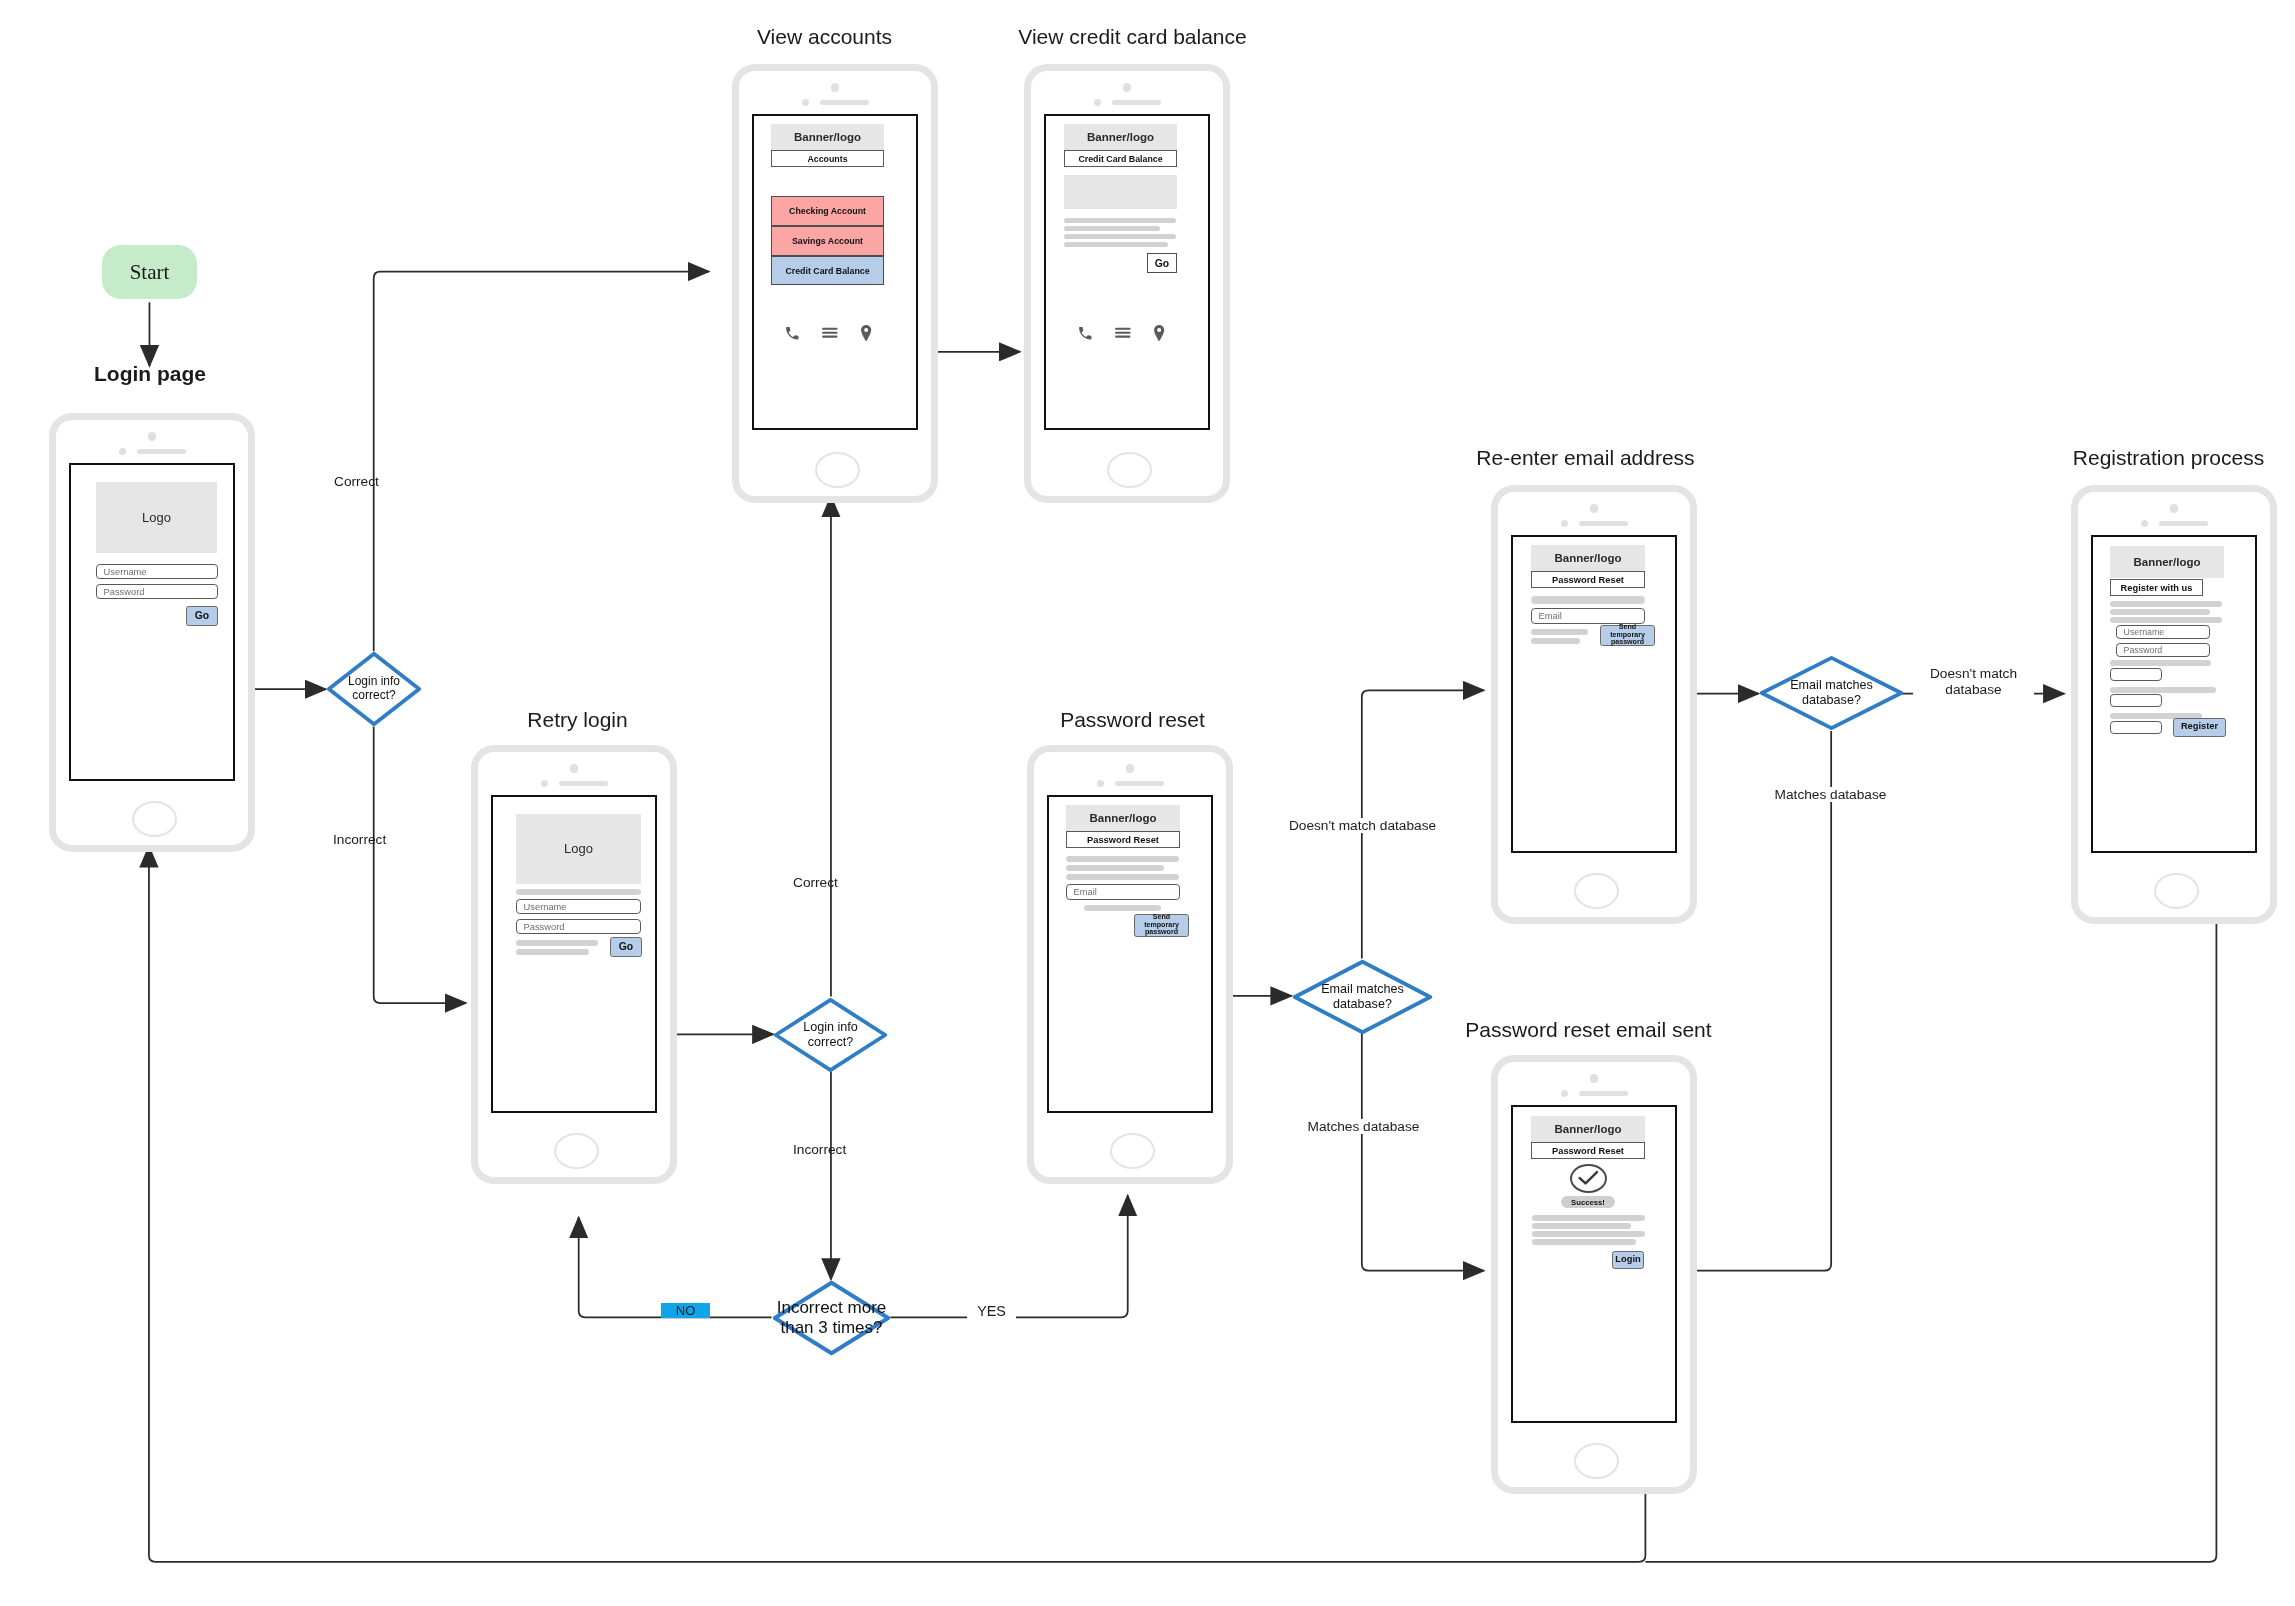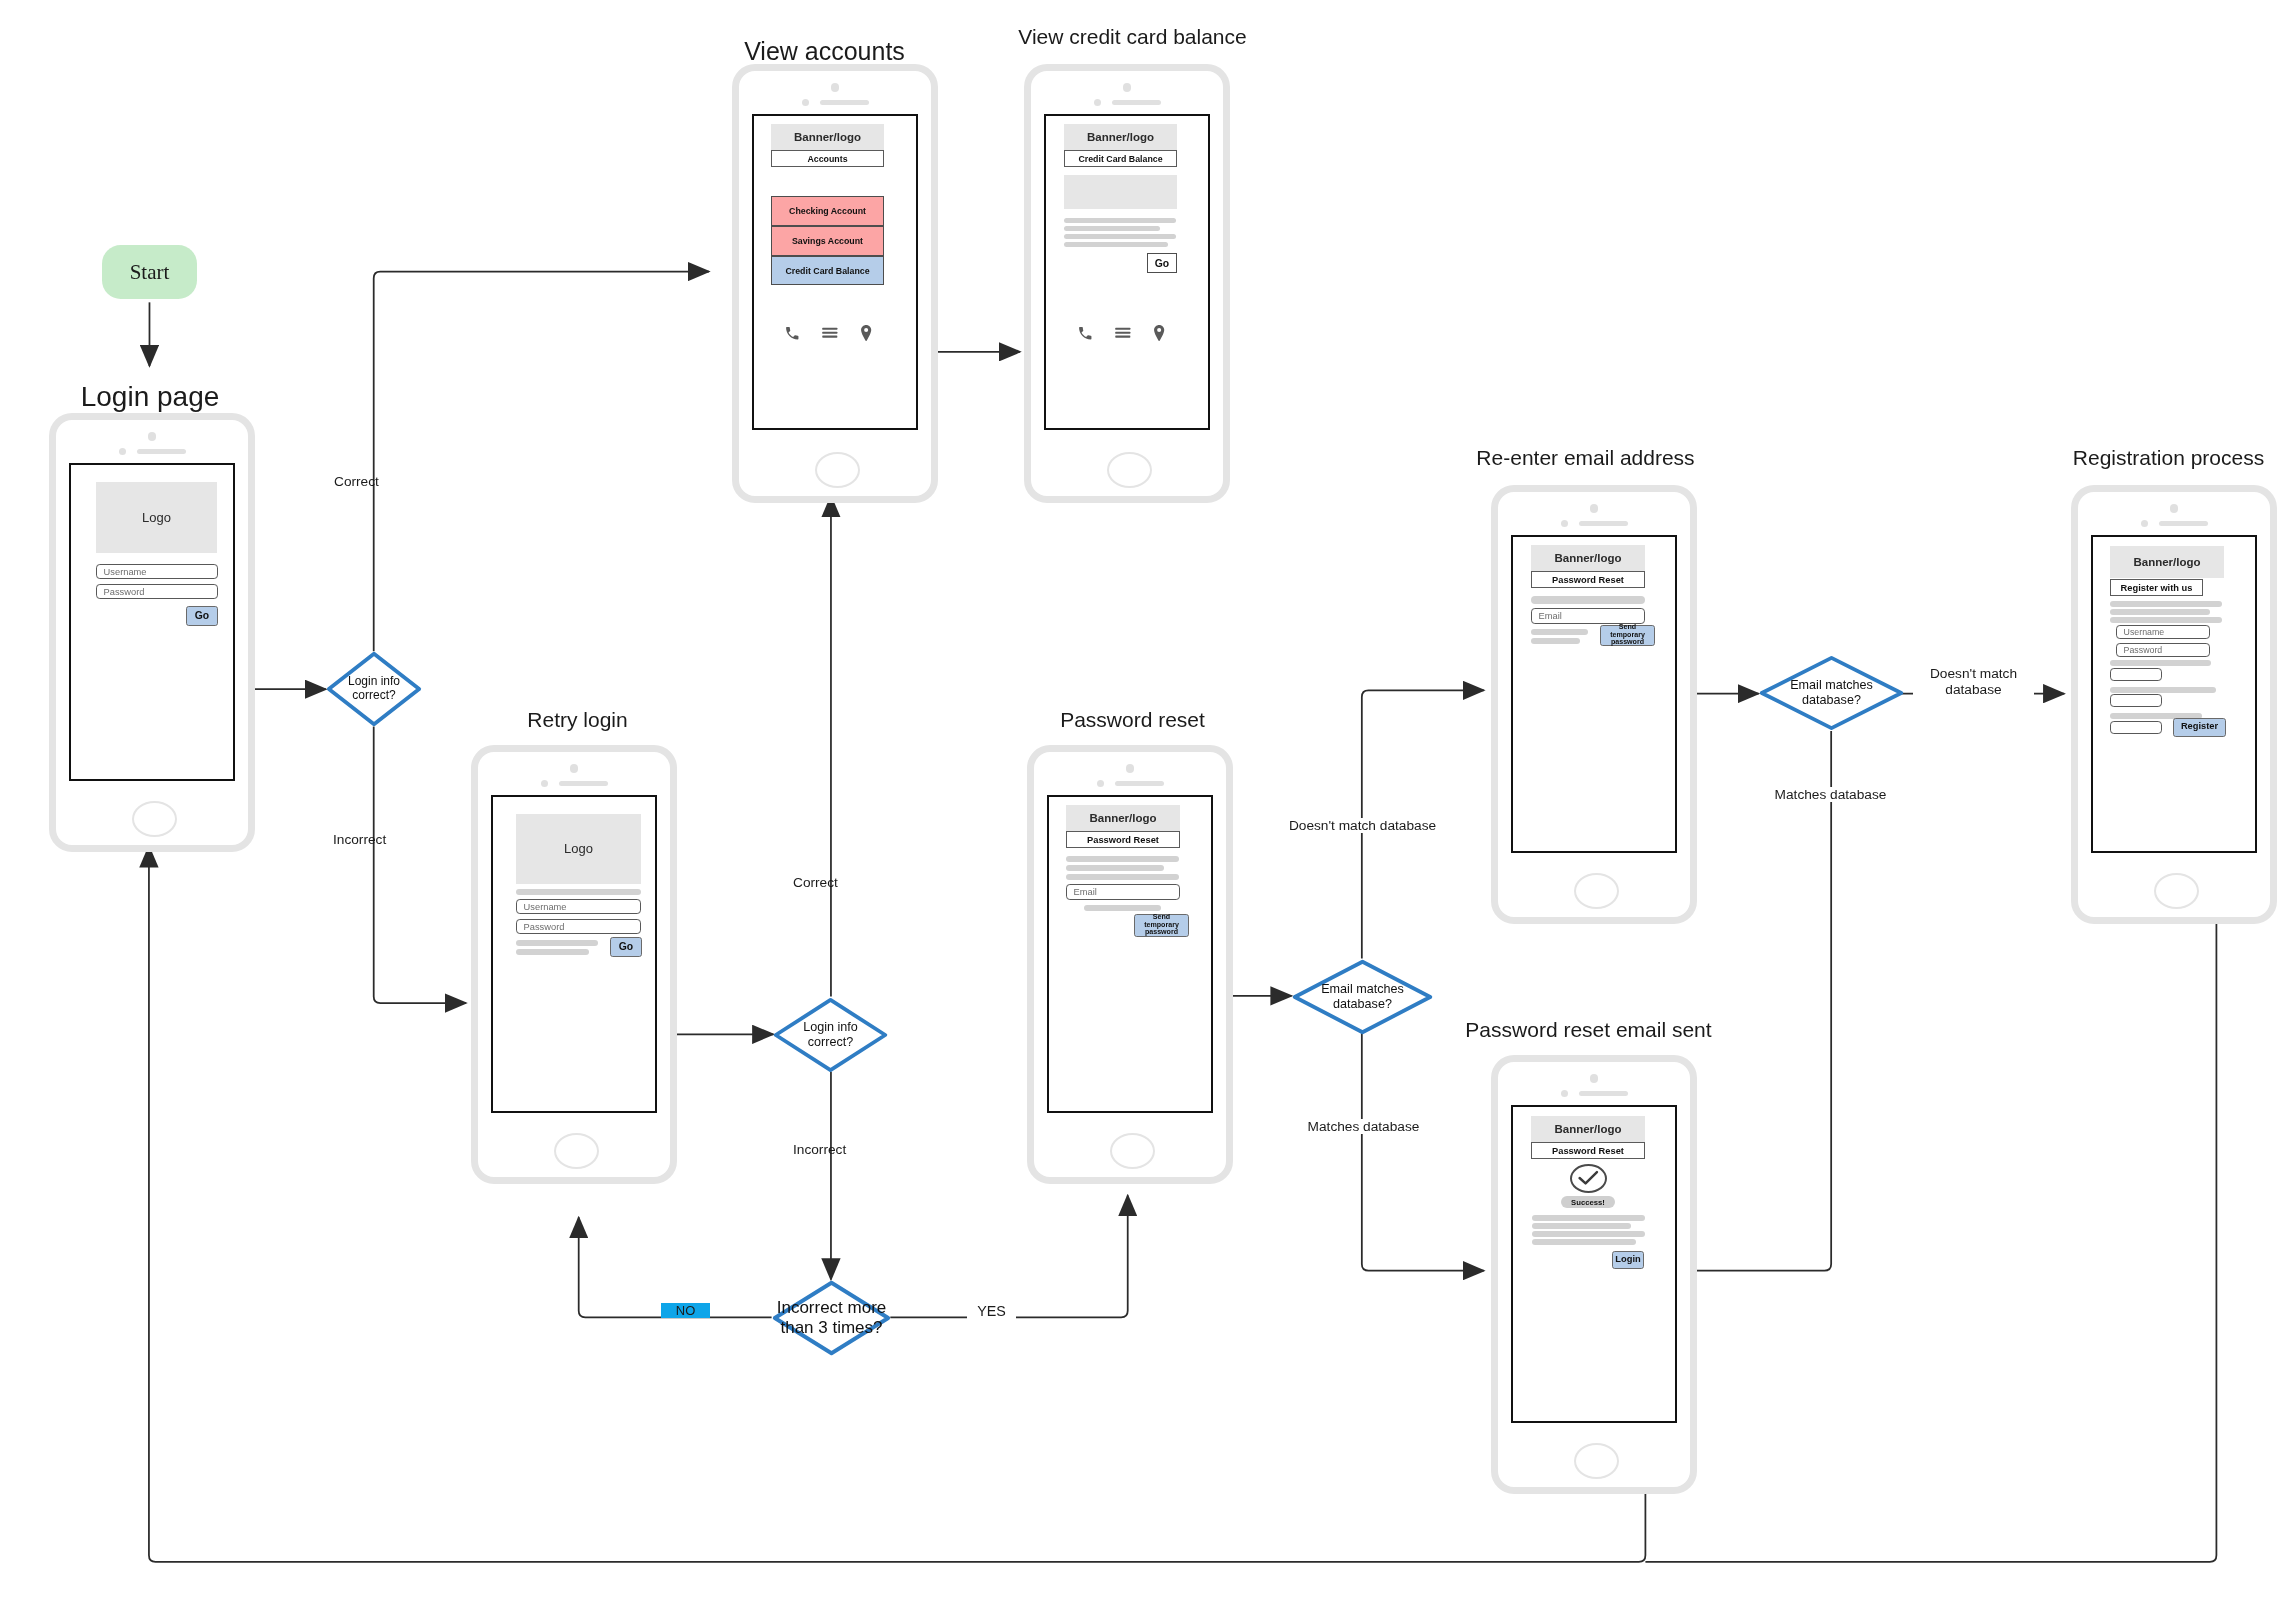--- a/index.html
+++ b/index.html
@@ -92,23 +92,23 @@
 
       <path d="M4033,1553 L4033,2830 Q4033,2842 4021,2842 L2994,2842"></path>
 
     </g>
   </svg>
 
   <div class="start" style="left:102px;top:245px;width:95px;height:54px;font-size:21px;">
     <span>Start</span>
   </div>
 
-  <div class="caption" style="left:40px;top:381px;width:220px;font-size:28px;">Login page</div>
-
-  <div class="caption" style="left:709px;top:37px;width:231px;font-size:25px;">View accounts</div>
+  <div class="caption" style="left:40px;top:362px;width:220px;font-size:21px;font-weight:bold;">Login page</div>
+
+  <div class="caption" style="left:709px;top:25px;width:231px;font-size:21px;">View accounts</div>
 
   <div class="caption" style="left:995px;top:25px;width:275px;font-size:21px;">View credit card balance</div>
 
   <div class="caption" style="left:462px;top:708px;width:231px;font-size:21px;">Retry login</div>
 
   <div class="caption" style="left:1017px;top:708px;width:231px;font-size:21px;">Password reset</div>
 
   <div class="caption" style="left:1462px;top:446px;width:247px;font-size:21px;">Re-enter email address</div>
 
   <div class="caption" style="left:2045px;top:446px;width:247px;font-size:21px;">Registration process</div>

